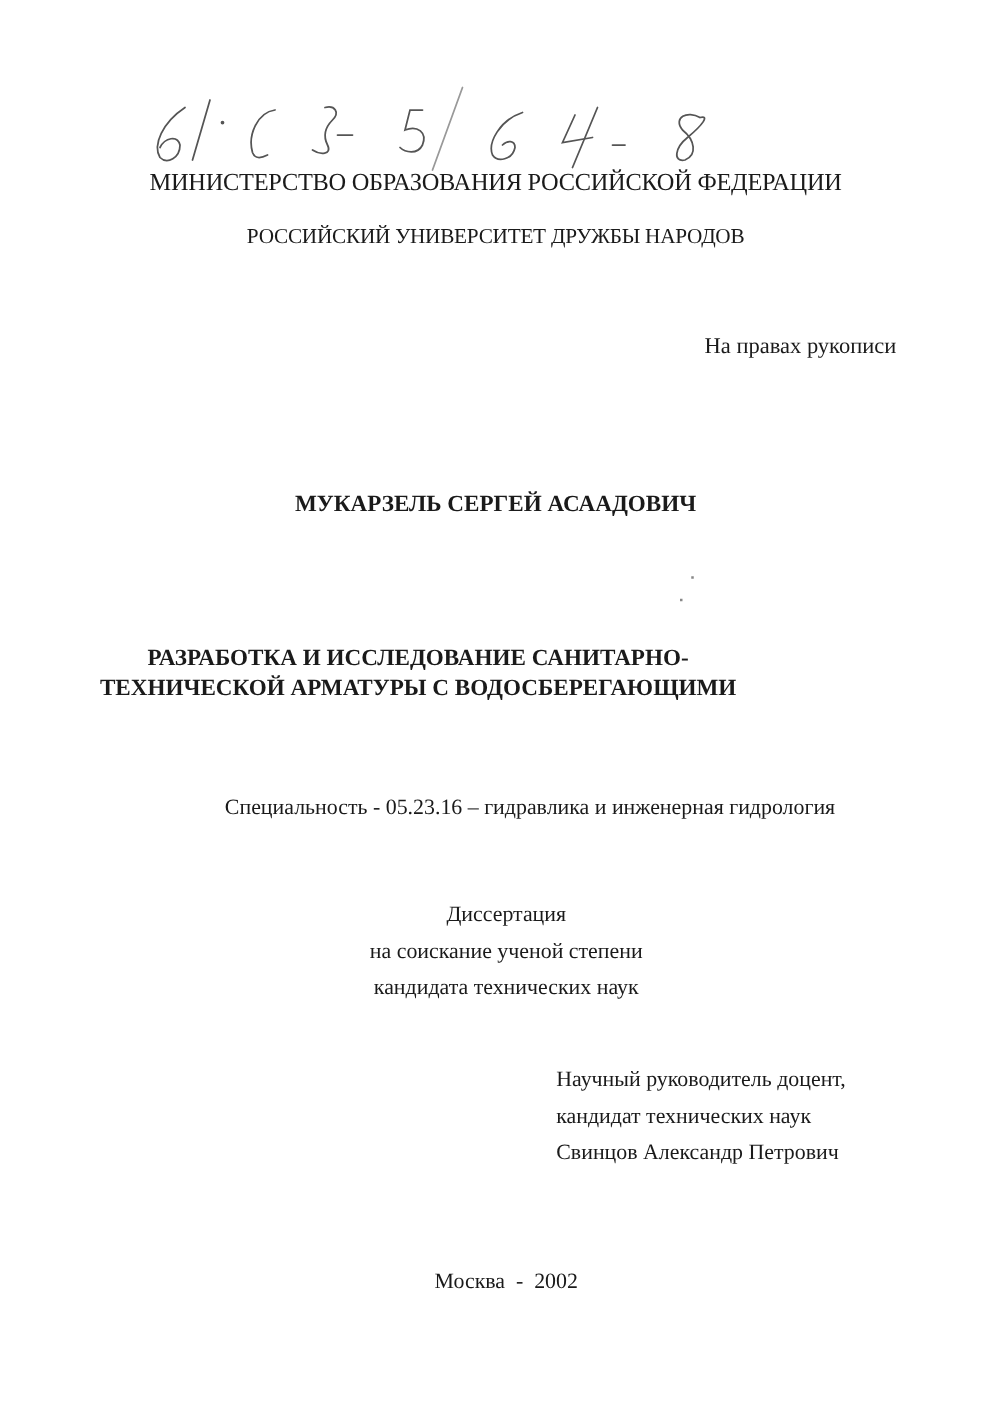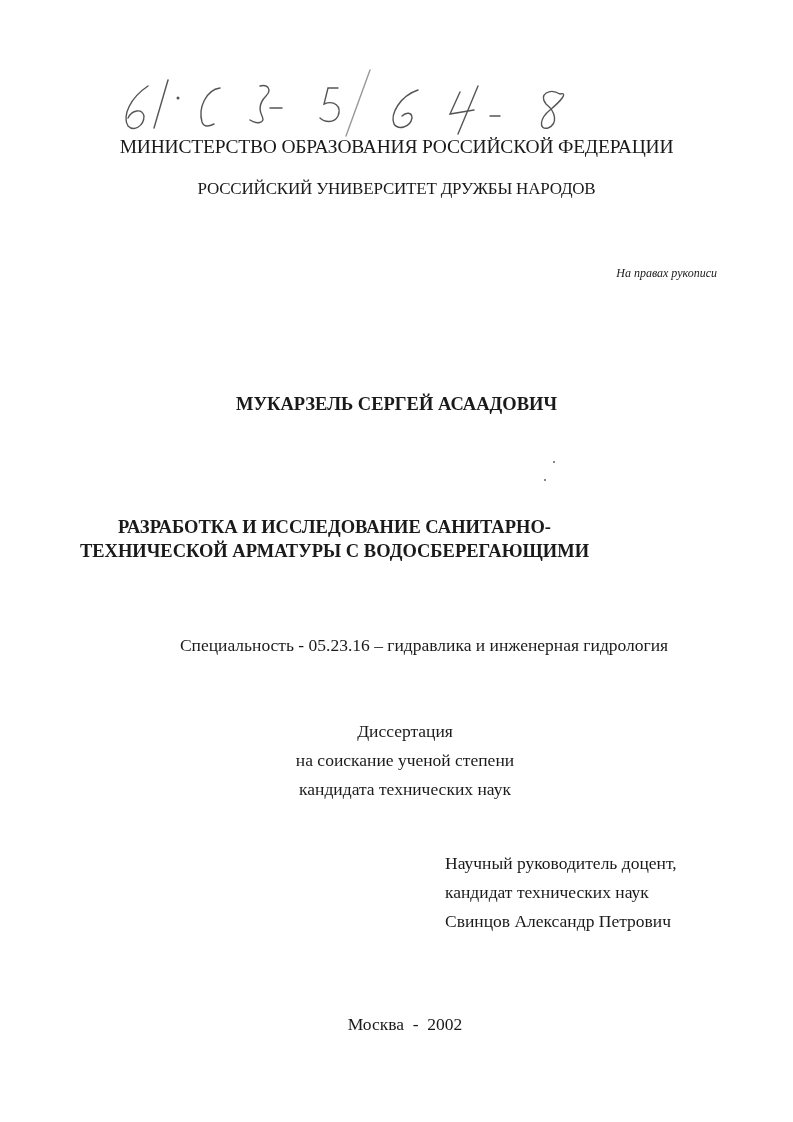--- a/index.html
+++ b/index.html
@@ -35,22 +35,21 @@
       letter-spacing: -0.2px;
     }
     .university {
       top: 179px;
       font-size: 17px;
       letter-spacing: -0.2px;
     }
     .manuscript {
       top: 266px;
       right: 76px;
-      font-size: 12px;
-      font-style: italic;
+      font-size: 18px;
     }
     .author {
       top: 394px;
       font-size: 18.5px;
       font-weight: bold;
     }
     .title-block {
       top: 515px;
       left: 0;
       width: 669px;

